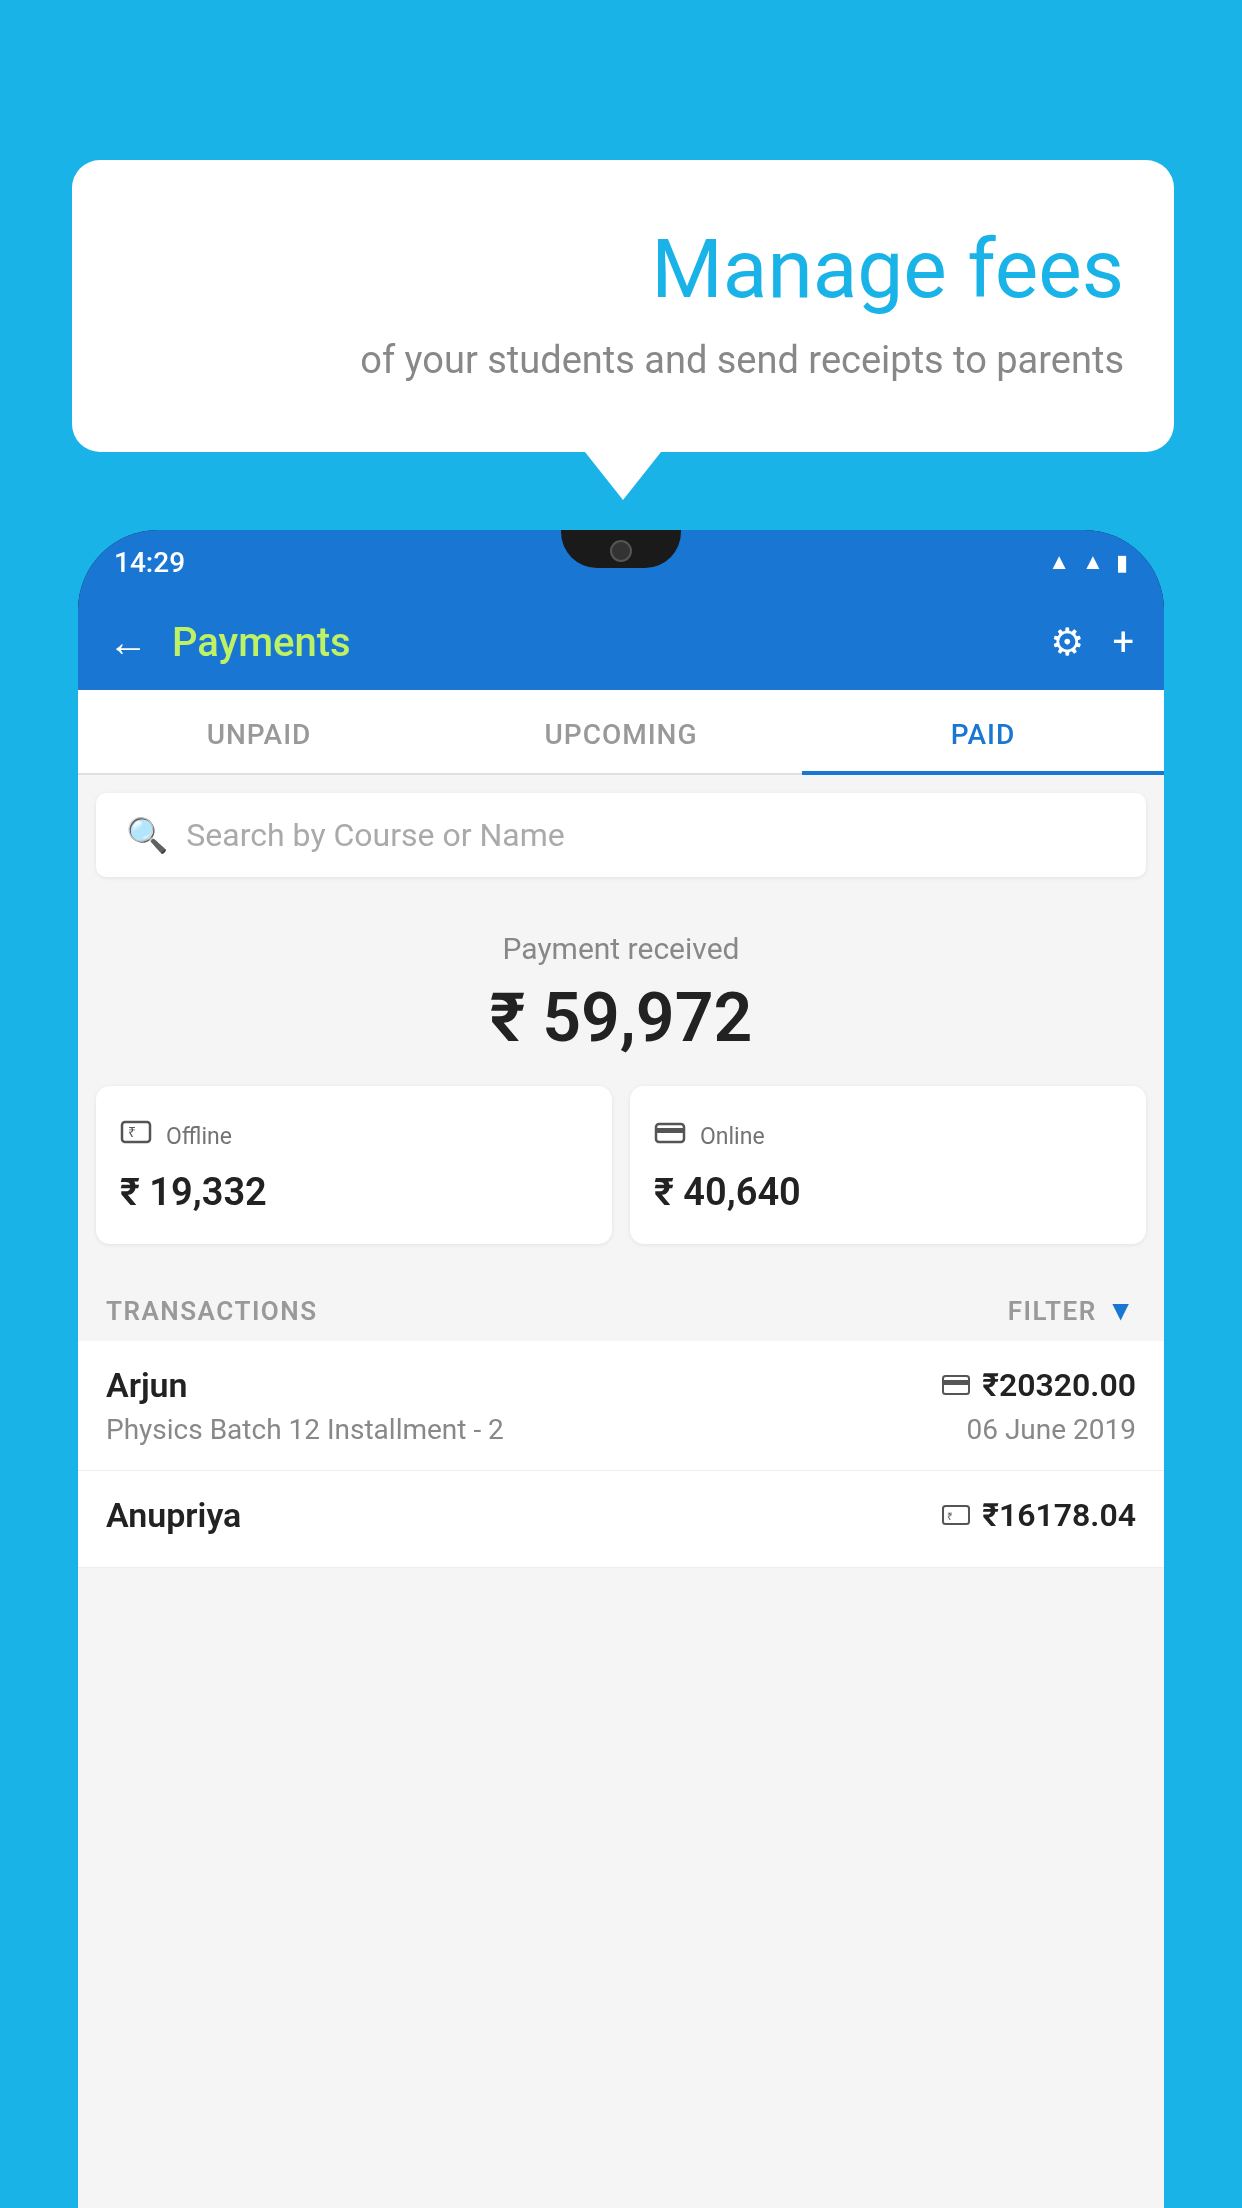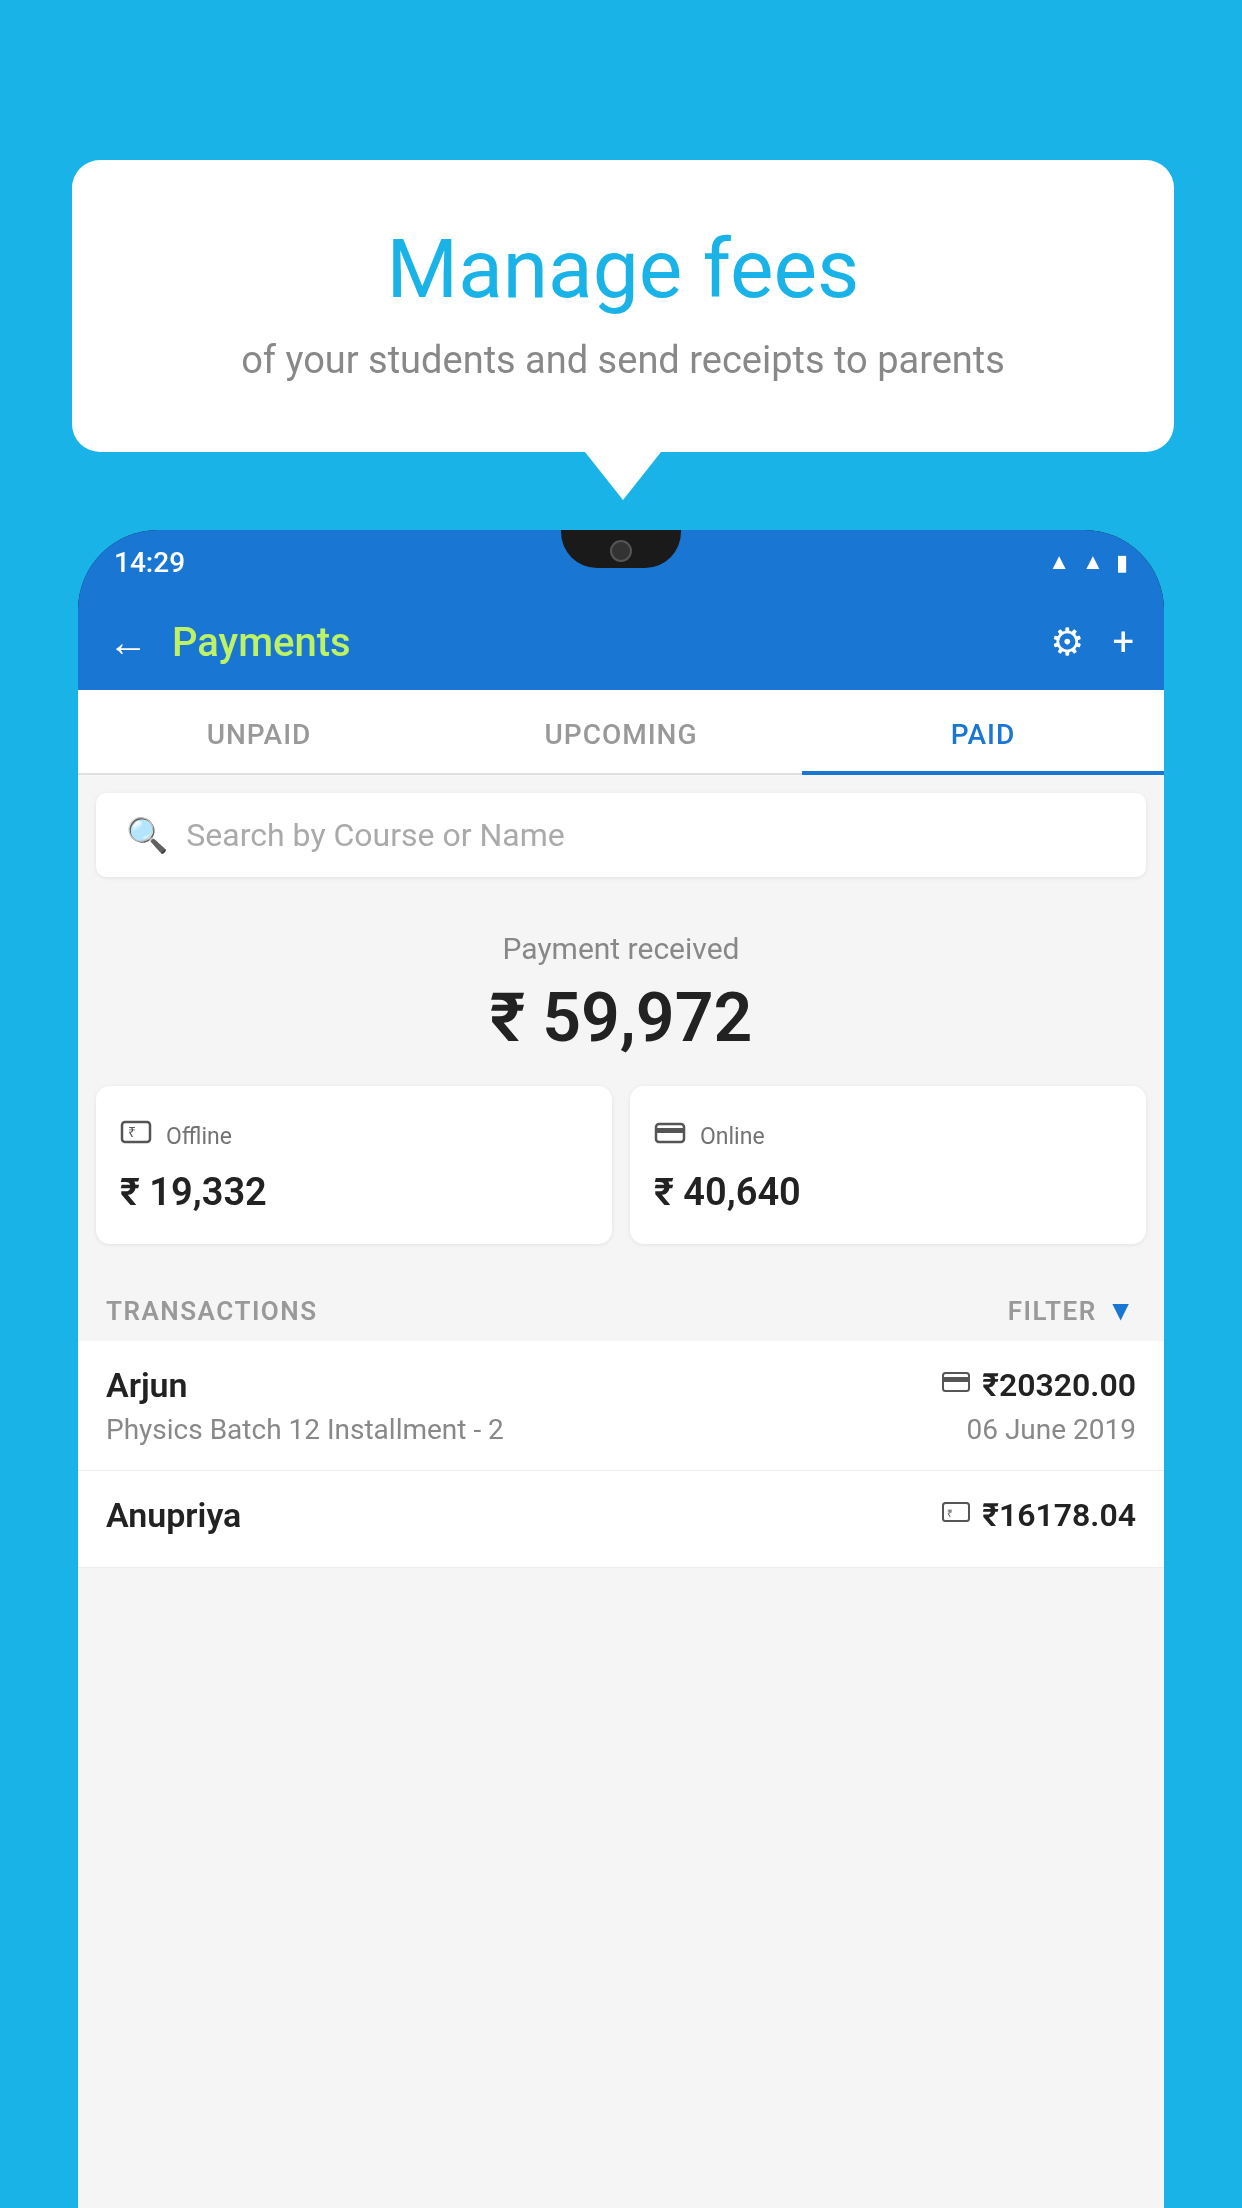--- a/index.html
+++ b/index.html
@@ -15,21 +15,21 @@
 
     
     .speech-bubble {
       position: absolute;
       top: 160px;
       left: 72px;
       right: 68px;
       background: #ffffff;
       border-radius: 28px;
       padding: 60px 50px 70px 50px;
-      text-align: center;
+      text-align: right;
     }
     .speech-bubble::after {
       content: '';
       position: absolute;
       bottom: -48px;
       left: 50%;
       transform: translateX(-50%);
       border-width: 48px 38px 0 38px;
       border-style: solid;
       border-color: #ffffff transparent transparent transparent;
@@ -284,20 +284,21 @@
       align-items: center;
       margin-bottom: 8px;
     }
     .transaction-name {
       font-size: 34px;
       font-weight: 600;
       color: #222;
     }
     .transaction-amount-wrap {
       display: flex;
+      align-items: center;
       gap: 12px;
     }
     .transaction-card-icon {
       color: #555;
       font-size: 28px;
     }
     .transaction-amount {
       font-size: 32px;
       font-weight: 600;
       color: #222;

